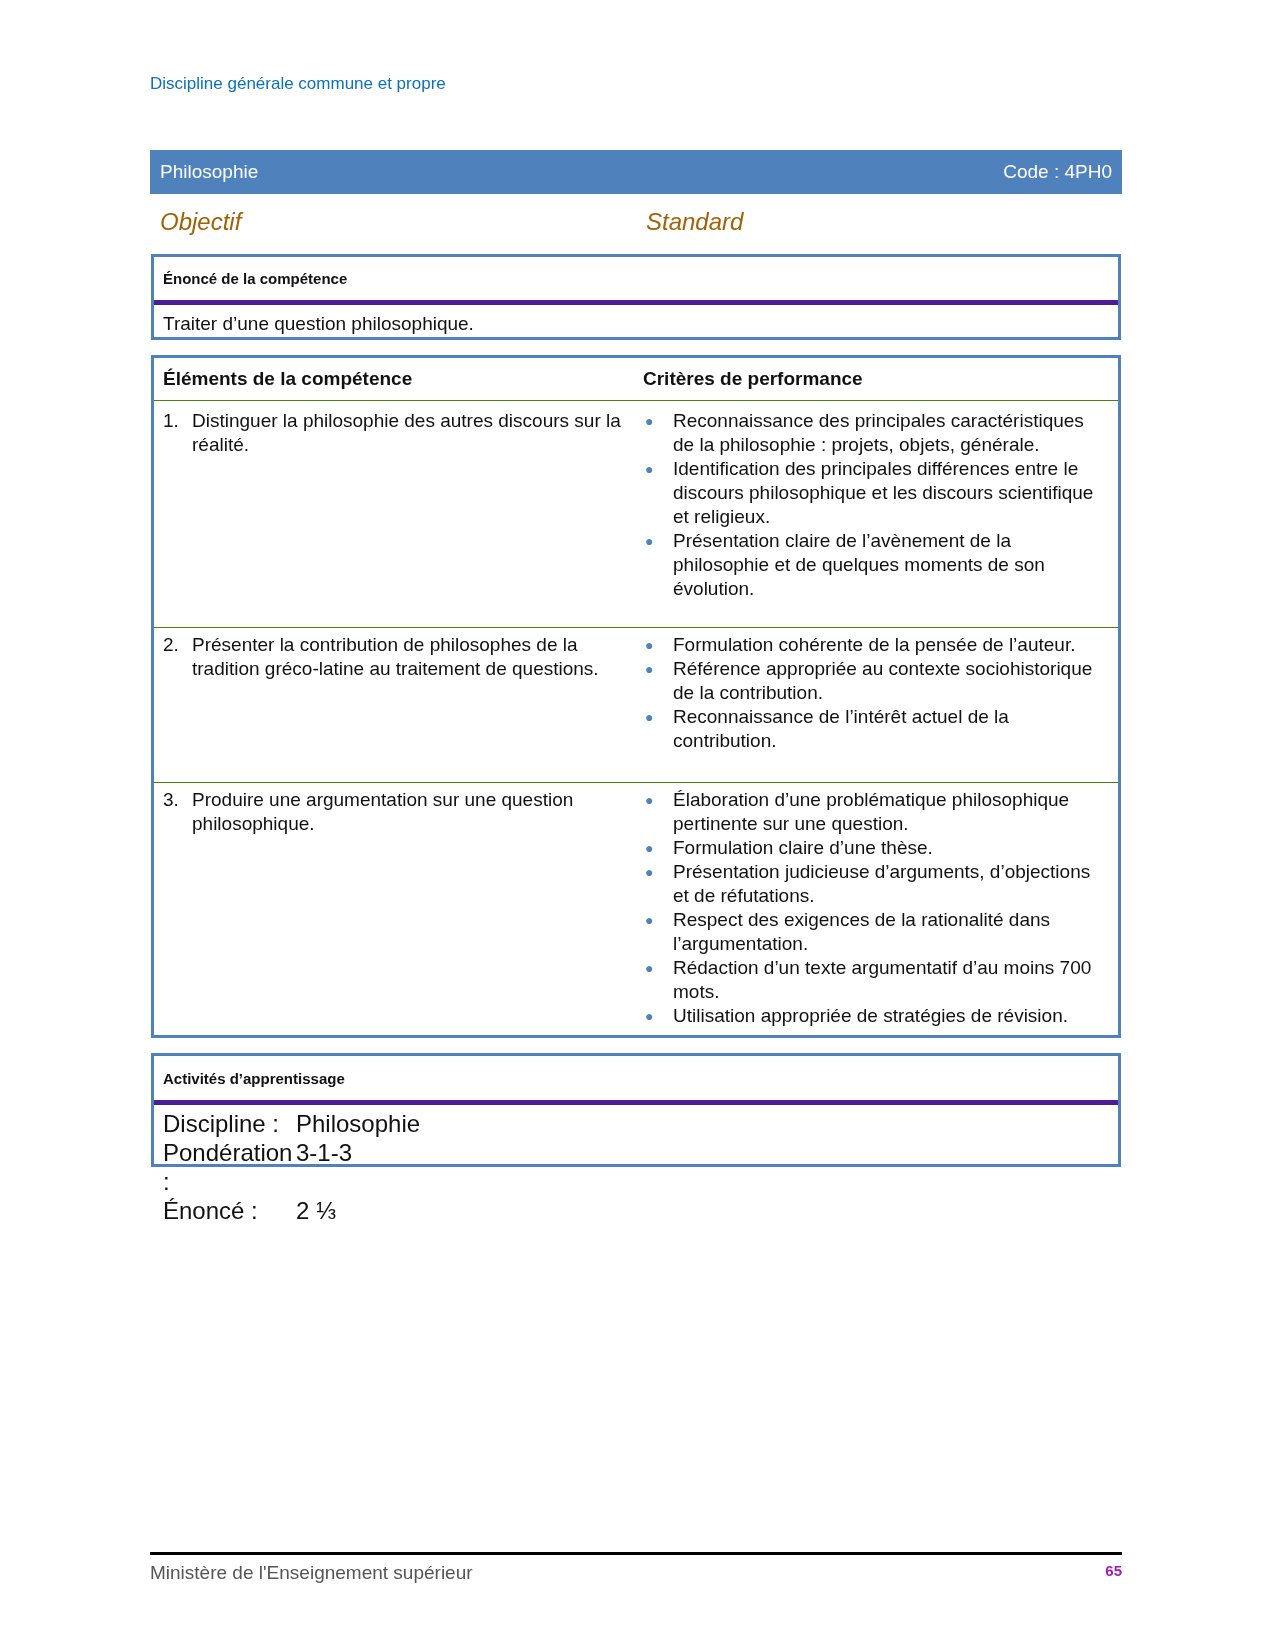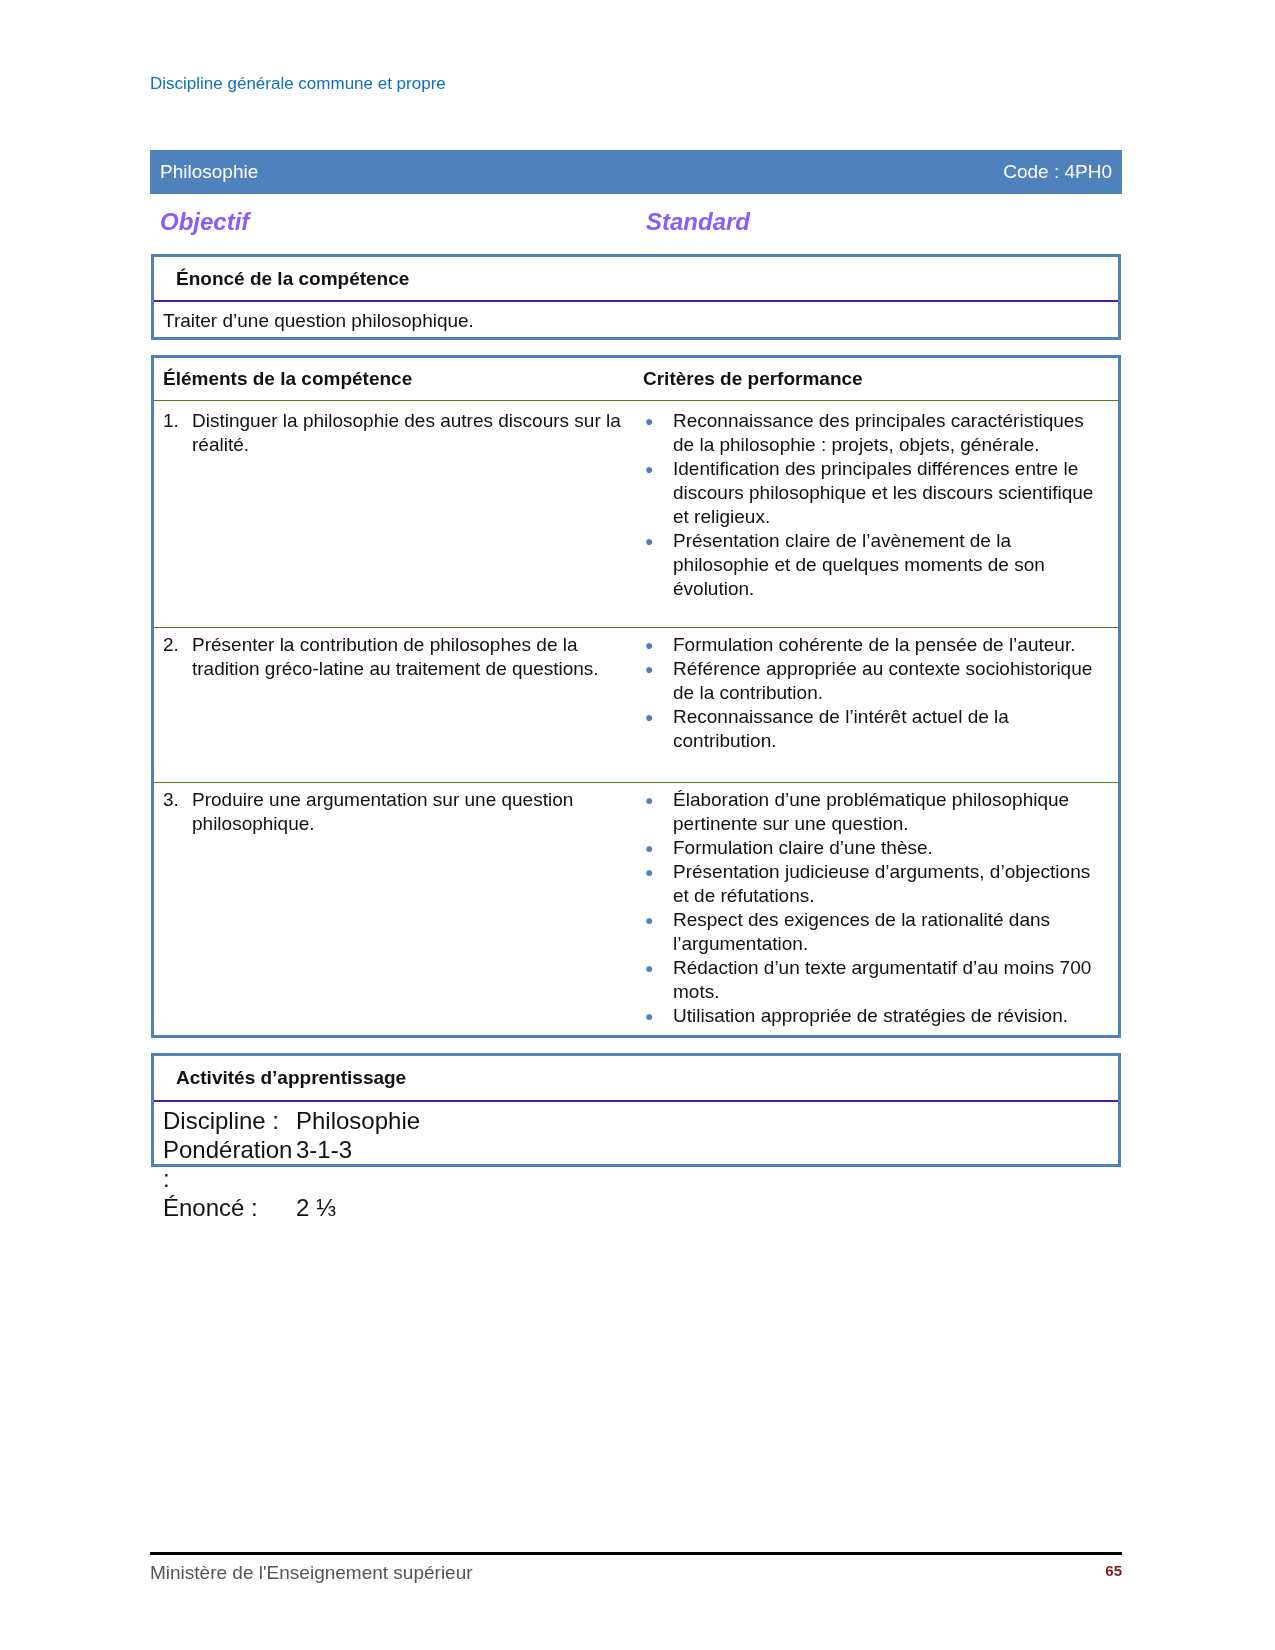--- a/index.html
+++ b/index.html
@@ -1,25 +1,25 @@
 <!DOCTYPE html>
 <html><head>
   <meta charset="utf-8">
   <style>
     html, body { margin:0; padding:0; background:#fff; }
     body { width:1275px; height:1650px; position:relative; font-family:"Liberation Sans", sans-serif; color:#111; }
     .running-head { position:absolute; left:150px; top:74px; font-size:17px; color:#0c71b9; }
     .banner { position:absolute; left:150px; top:150px; width:972px; height:44px; background:#4f81bd; color:#fff; font-size:19px; display:flex; justify-content:space-between; align-items:center; box-sizing:border-box; padding:0 10px; }
     .banner-code { }
-    .objective-row { position:absolute; left:150px; top:208px; width:972px; height:34px; font-style:italic; font-weight:bold; color:#8b5cf6; font-size:24px; }
+    .objective-row { position:absolute; left:150px; top:208px; width:972px; height:34px; font-style:italic; font-weight:normal; color:#a16207; font-size:24px; }
     .objective-row span { position:absolute; top:0; }
     .obj { left:10px; }
     .std { left:496px; }
     .box { position:absolute; left:151px; width:970px; border:3px solid #4f81bd; box-sizing:border-box; }
-    .box .head { font-weight:bold; font-size:19px; padding:0 22px; display:flex; align-items:center; border-bottom:2px solid #4c1d95; }
+    .box .head { font-weight:bold; font-size:15px; padding:0 9px; display:flex; align-items:center; border-bottom:5px solid #4c1d95; }
     .box .body { font-size:19px; padding:0 9px; }
     .enonce { top:254px; height:86px; }
     .enonce .head { height:43px; }
     .enonce .body { height:38px; display:flex; align-items:center; }
     .elements { top:355px; height:683px; }
     .row { display:flex; border-bottom:1px solid #4d7c0f; }
     .row:last-child { border-bottom:none; }
     .col-left { width:485px; box-sizing:border-box; padding-left:9px; }
     .col-right { flex:1; box-sizing:border-box; padding-left:4px; padding-right:16px; }
     .hdr-row { height:42px; align-items:center; font-weight:bold; font-size:19px; }
@@ -31,21 +31,21 @@
     .r1 { height:227px; padding-top:8px; box-sizing:border-box; }
     .r2 { height:155px; padding-top:5px; box-sizing:border-box; }
     .r3 { height:256px; padding-top:5px; box-sizing:border-box; }
     .activites { top:1053px; height:114px; }
     .activites .head { height:44px; }
     .activites .body { padding-top:4px; }
     .kv { display:flex; font-size:24px; line-height:29px; }
     .kv .k { width:133px; }
     .footer-rule { position:absolute; left:150px; top:1552px; width:972px; height:3px; background:#000; }
     .footer-left { position:absolute; left:150px; top:1562px; font-size:19px; font-weight:normal; color:#555; }
-    .footer-right { position:absolute; right:153px; top:1562px; font-size:15px; font-weight:bold; color:#7f1d1d; }
+    .footer-right { position:absolute; right:153px; top:1562px; font-size:15px; font-weight:bold; color:#a21caf; }
   </style>
 </head>
 <body>
 
 <div class="running-head">Discipline générale commune et propre</div>
 
 <div class="banner">
   <span>Philosophie</span>
   <span class="banner-code">Code : 4PH0</span>
 </div>

